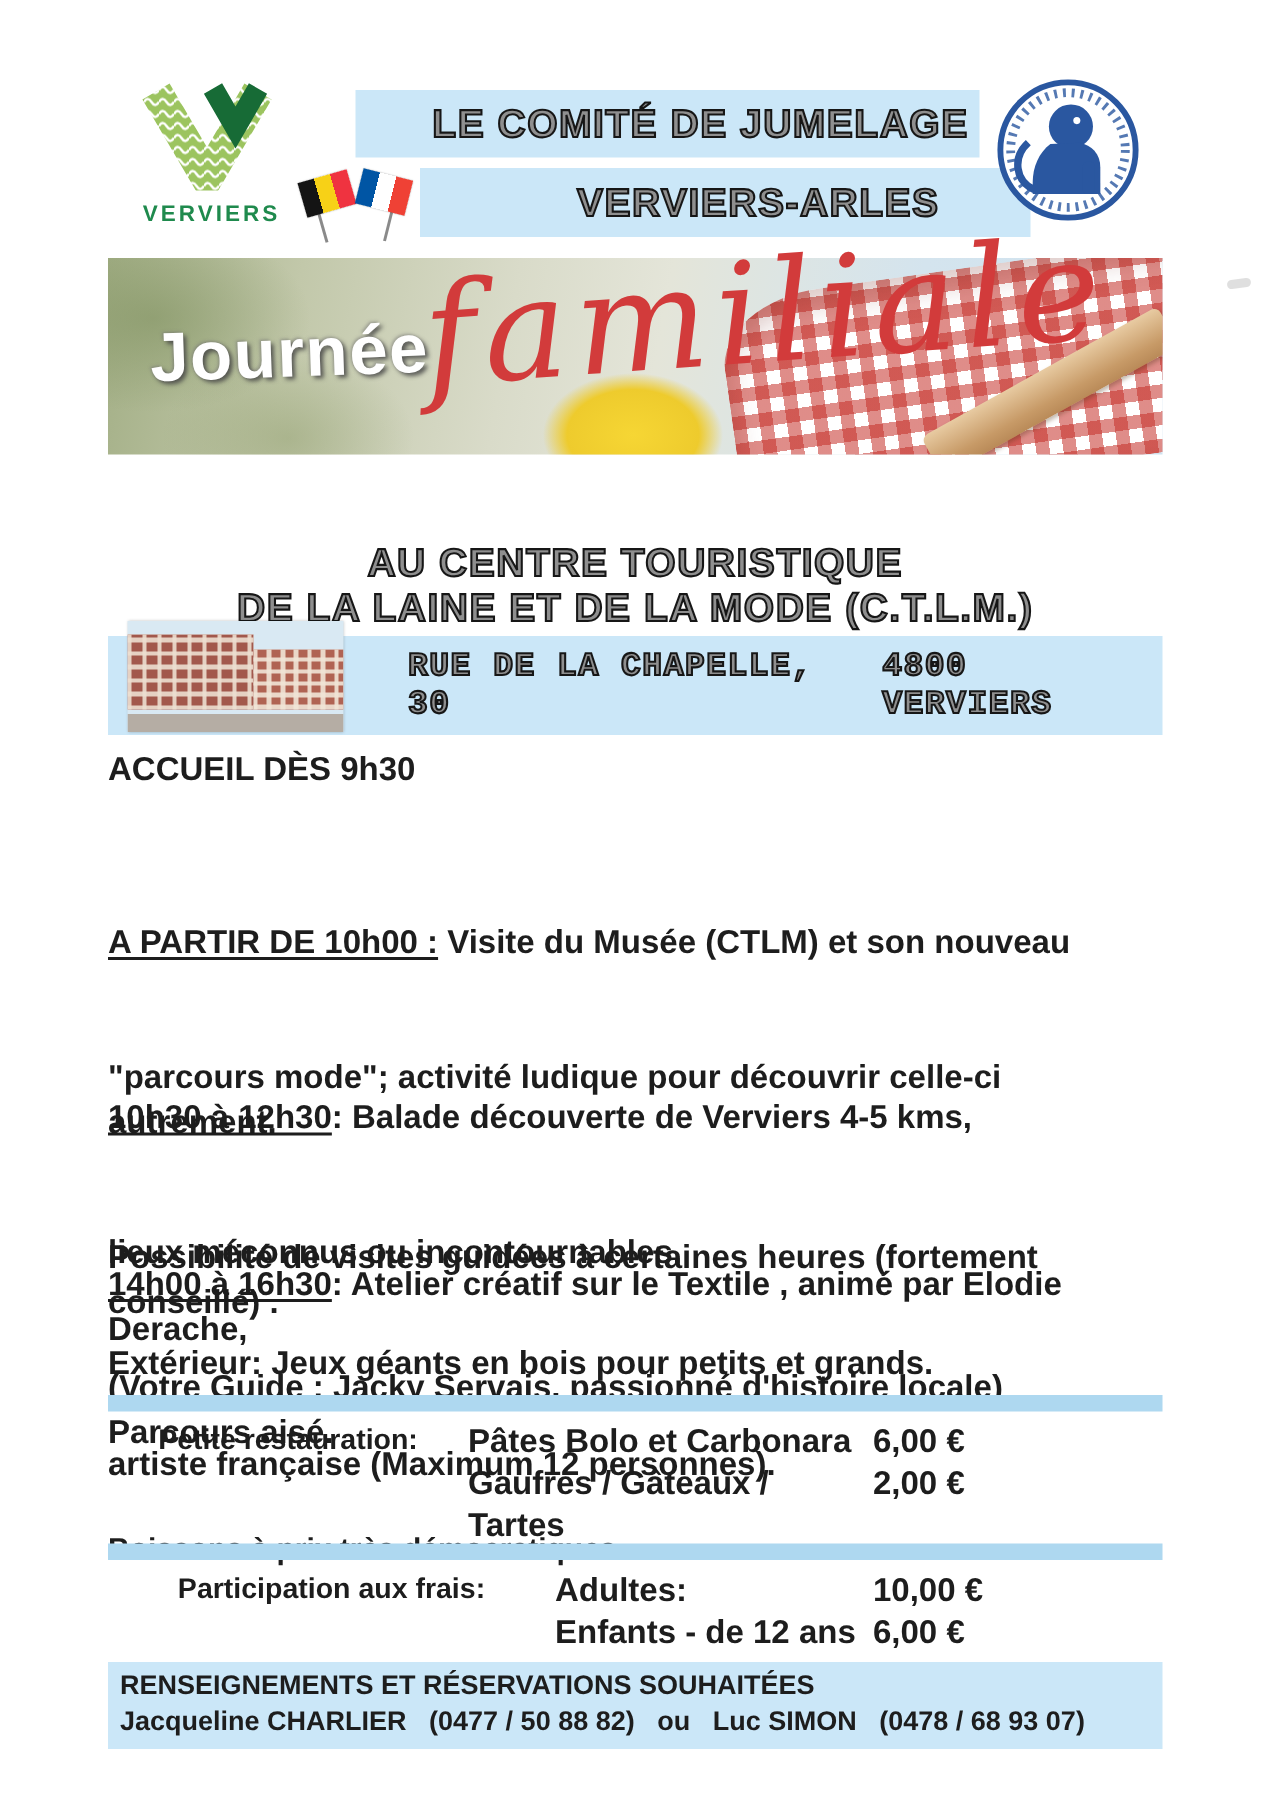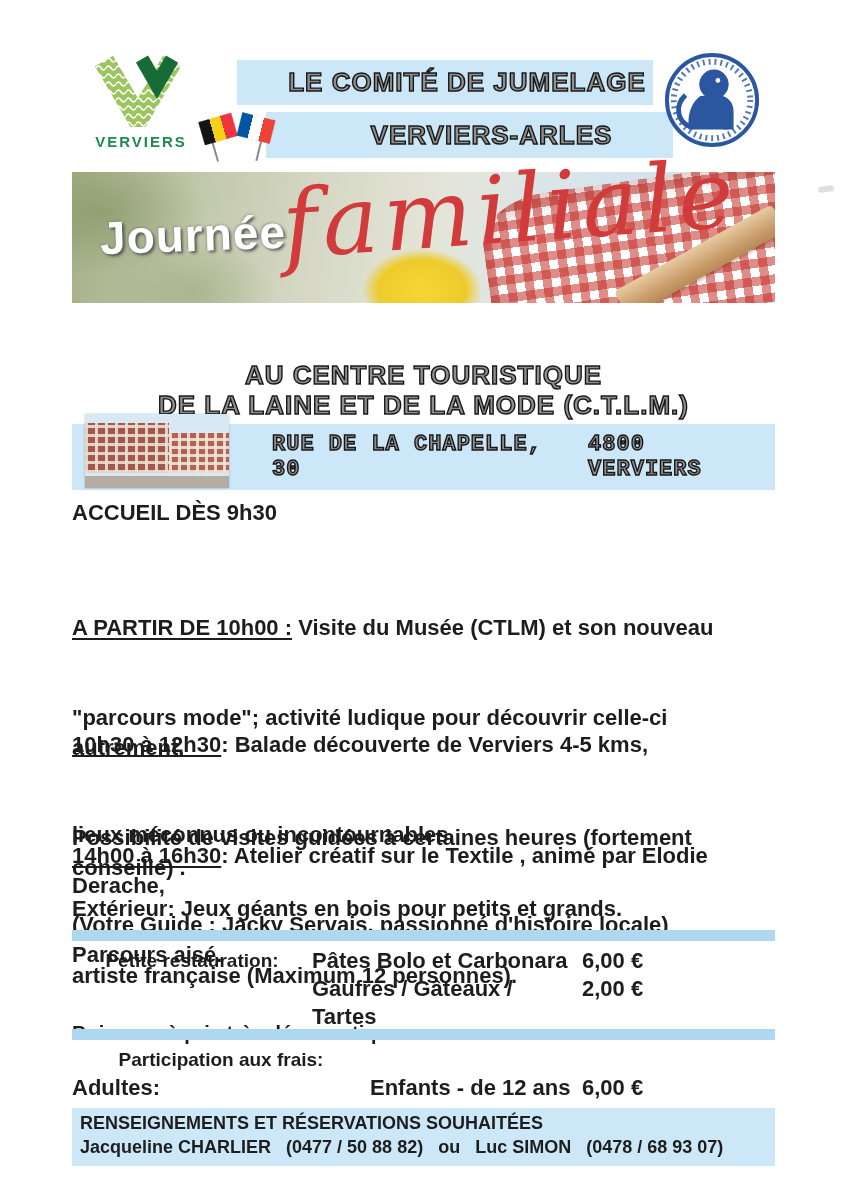--- a/index.html
+++ b/index.html
@@ -27,21 +27,21 @@
     font-size:22px;line-height:30px;white-space:pre-wrap;
   }
   .lead{text-decoration:underline;text-decoration-thickness:2px;text-underline-offset:3px;}
   .band{position:absolute;left:72px;width:703px;background:var(--band-blue);}
   .bar{position:absolute;left:72px;width:703px;height:11px;background:var(--bar-blue);}
   
   .logo-wrap{position:absolute;left:86px;top:55px;width:110px;text-align:center;}
   .logo-label{margin-top:2px;font-size:15px;font-weight:700;letter-spacing:2px;color:var(--verviers-green);}
   .hbanner{display:flex;align-items:center;justify-content:center;padding-left:44px;}
   .hb1{left:237px;top:60px;width:372px;height:45px;}
-  .hb2{left:266px;top:112px;width:363px;height:46px;text-align:right;}
+  .hb2{left:280px;top:112px;width:363px;height:46px;text-align:right;}
   .hbanner span{font-size:26px;}
   .flag{position:absolute;width:34px;height:24px;box-shadow:0 0 1px rgba(0,0,0,.4);}
   .flag-be{left:201px;top:117px;transform:rotate(-16deg);
     background:linear-gradient(90deg,#141414 0 33%,#f7d117 33% 66%,#ef3340 66%);}
   .flag-fr{left:239px;top:116px;transform:rotate(14deg);
     background:linear-gradient(90deg,#0055a4 0 33%,#ffffff 33% 66%,#ef4135 66%);}
   .pole{position:absolute;width:2px;height:22px;background:#8a8a8a;}
   .pole-be{left:214px;top:140px;transform:rotate(-16deg);}
   .pole-fr{left:258px;top:139px;transform:rotate(14deg);}
   .lion{position:absolute;left:663px;top:50px;width:98px;height:100px;}
@@ -213,21 +213,21 @@
   <div class="prow" style="top:975px;">
     <span class="c-label"></span>
     <span class="c-item">Gaufres / Gâteaux / Tartes</span>
     <span class="c-price">2,00 €</span>
   </div>
 
   <div class="b" style="top:1003px;font-size:20px;margin-top:15px;">Boissons à prix très démocratiques.</div>
 
   <div class="bar" style="top:1029px;"></div>
 
-  <div class="prow" style="top:1046px;flex-direction:column;">
+  <div class="prow" style="top:1046px;">
     <span class="c-label" style="width:298px;">Participation aux frais:</span>
     <span class="c-item">Adultes:</span>
     <span class="c-price">10,00 €</span>
   </div>
   <div class="prow" style="top:1074px;">
     <span class="c-label" style="width:298px;"></span>
     <span class="c-item">Enfants - de 12 ans</span>
     <span class="c-price">6,00 €</span>
   </div>
 

